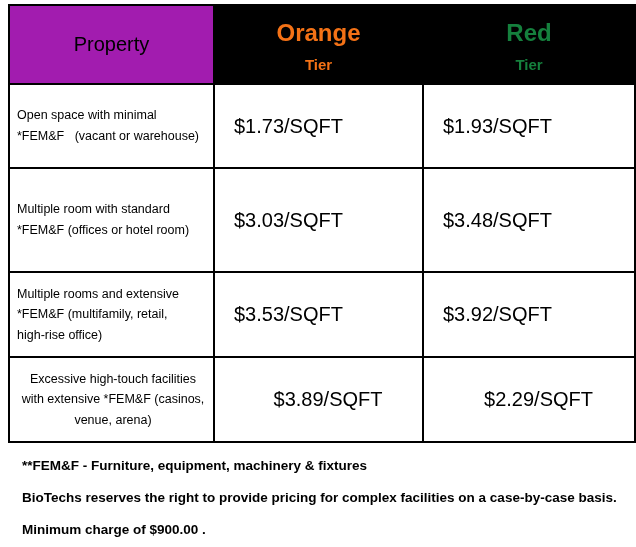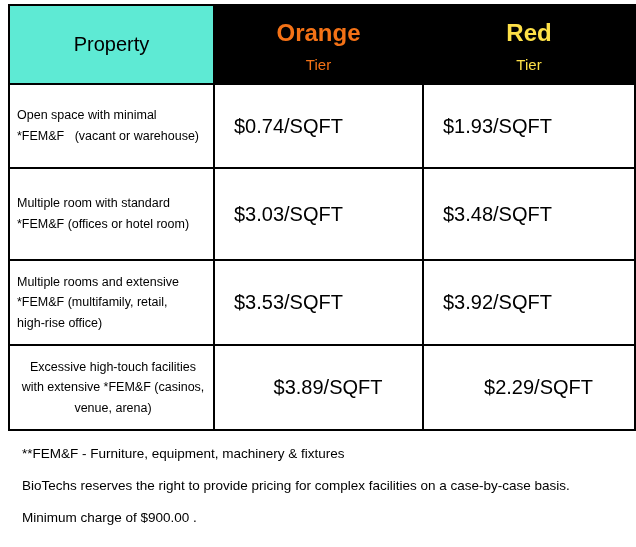--- a/index.html
+++ b/index.html
@@ -18,21 +18,21 @@
     width: 626px;
     margin: 4px 0 0 8px;
   }
   col.c-property { width: 205px; }
   col.c-orange   { width: 209px; }
   col.c-red      { width: 212px; }
 
   th, td { border: 2px solid #000000; }
 
   th.property-header {
-    background: #5eead4;
+    background: #a21caf;
     height: 79px;
     font-size: 20px;
     font-weight: 400;
     vertical-align: middle;
   }
   th.tier-header {
     background: #000000;
     border-color: #000000;
     text-align: center;
     vertical-align: middle;
@@ -42,47 +42,47 @@
   .tier-name {
     display: block;
     font-size: 24px;
     font-weight: 700;
     line-height: 1.1;
     margin-top: 12px;
   }
   .tier-sub {
     display: block;
     font-size: 15px;
-    font-weight: 400;
+    font-weight: 700;
     margin-top: 10px;
   }
   .orange-text { color: #F47216; }
-  .red-text    { color: #fde047; }
+  .red-text    { color: #15803d; }
 
   tr.row-1 { height: 84px; }
-  tr.row-2 { height: 92px; border-radius: 14px; }
+  tr.row-2 { height: 104px; border-radius: 14px; }
   tr.row-3 { height: 85px; }
   tr.row-4 { height: 85px; text-align: center; }
 
   td.label-cell {
     font-size: 12.5px;
     line-height: 1.65;
     padding: 4px 4px 4px 7px;
     vertical-align: middle;
     white-space: pre-wrap;
     background: #ffffff;
   }
   td.price-cell {
     font-size: 20px;
     padding-left: 19px;
     vertical-align: middle;
     background: #ffffff;
   }
 
-  .notes { margin: 15px 0 0 22px; }
+  .notes { margin: 15px 0 0 22px; font-weight: bold; }
   .notes p {
     font-size: 13.5px;
     line-height: 1.15;
     margin-bottom: 16.5px;
   }
 </style>
 </head>
 <body>
 
 <div class="page">
@@ -103,21 +103,21 @@
         <th class="tier-header">
           <span class="tier-name red-text">Red</span>
           <span class="tier-sub red-text">Tier</span>
         </th>
       </tr>
     </thead>
     <tbody>
       <tr class="row-1">
         <td class="label-cell">Open space with minimal
 *FEM&amp;F   (vacant or warehouse)</td>
-        <td class="price-cell">$0.74/SQFT</td>
+        <td class="price-cell">$1.73/SQFT</td>
         <td class="price-cell">$1.93/SQFT</td>
       </tr>
       <tr class="row-2">
         <td class="label-cell">Multiple room with standard
 *FEM&amp;F (offices or hotel room)</td>
         <td class="price-cell">$3.03/SQFT</td>
         <td class="price-cell">$3.48/SQFT</td>
       </tr>
       <tr class="row-3">
         <td class="label-cell">Multiple rooms and extensive

